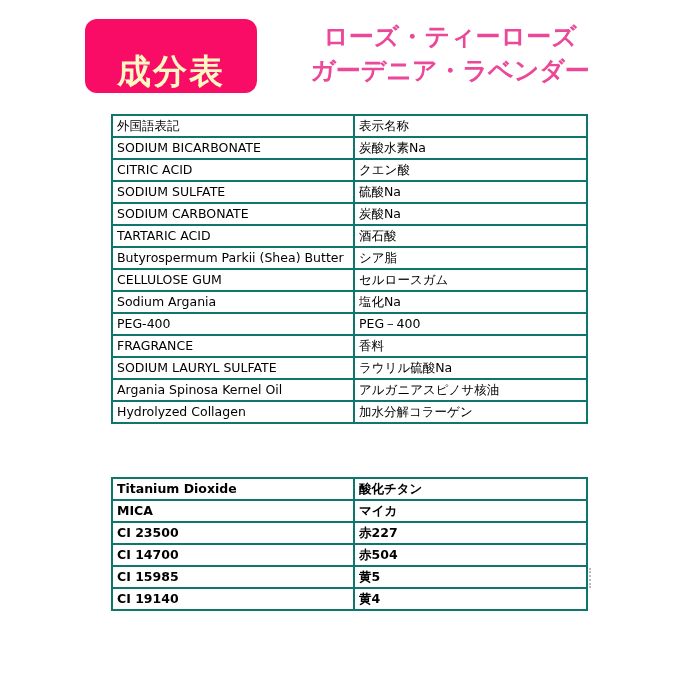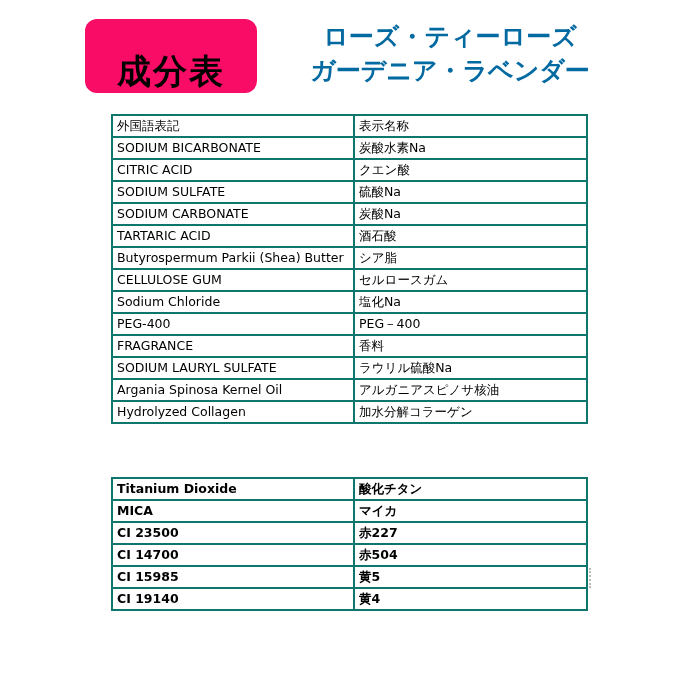--- a/index.html
+++ b/index.html
@@ -6,25 +6,25 @@
   body {
     width: 700px; height: 700px; background: #ffffff; position: relative;
     overflow: hidden; font-family: "DejaVu Sans", "Liberation Sans", sans-serif; color: #000;
   }
   .badge {
     position: absolute; left: 85px; top: 19px; width: 172px; height: 74px;
     background: #f80c66; border-radius: 12px;
     display: flex; align-items: center; justify-content: center;
   }
   .badge span {
-    color: #000000; font-size: 34px; font-weight: bold; letter-spacing: 2px; margin-top: 31px;
+    color: #fef9c3; font-size: 34px; font-weight: bold; letter-spacing: 2px; margin-top: 31px;
   }
   .product-title {
     position: absolute; left: 300px; top: 20px; width: 300px;
-    text-align: center; color: #0369a1; font-weight: bold; font-size: 25px; line-height: 34px;
+    text-align: center; color: #ec4899; font-weight: bold; font-size: 25px; line-height: 34px;
     letter-spacing: 0px;
   }
   table.ing {
     position: absolute; left: 111px; width: 477px;
     border-collapse: collapse; table-layout: fixed;
     font-size: 12.5px;
   }
   table.ing td {
     border: 2px solid #0f766e; height: 20px; padding: 0 4px; line-height: 20px;
     white-space: nowrap; overflow: hidden;
@@ -77,21 +77,21 @@
       </tr>
       <tr>
         <td class="c1">Butyrospermum Parkii (Shea) Butter</td>
         <td>シア脂</td>
       </tr>
       <tr>
         <td class="c1">CELLULOSE GUM</td>
         <td>セルロースガム</td>
       </tr>
       <tr>
-        <td class="c1"> Sodium Chloride</td>
+        <td class="c1"> Sodium Argania</td>
         <td>塩化Na</td>
       </tr>
       <tr>
         <td class="c1">PEG-400</td>
         <td>PEG－400</td>
       </tr>
       <tr>
         <td class="c1">FRAGRANCE</td>
         <td>香料</td>
       </tr>

